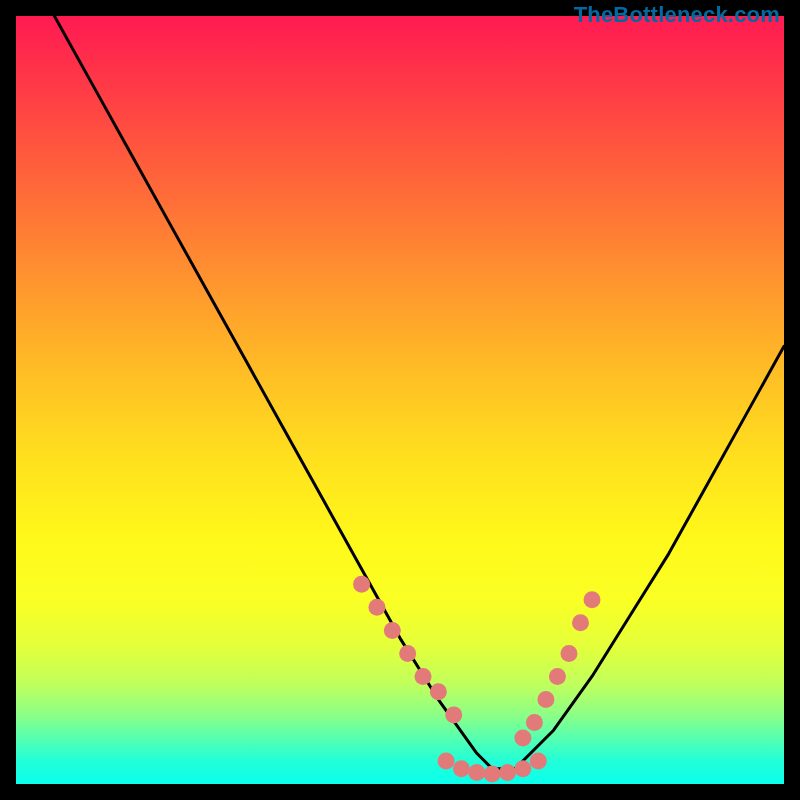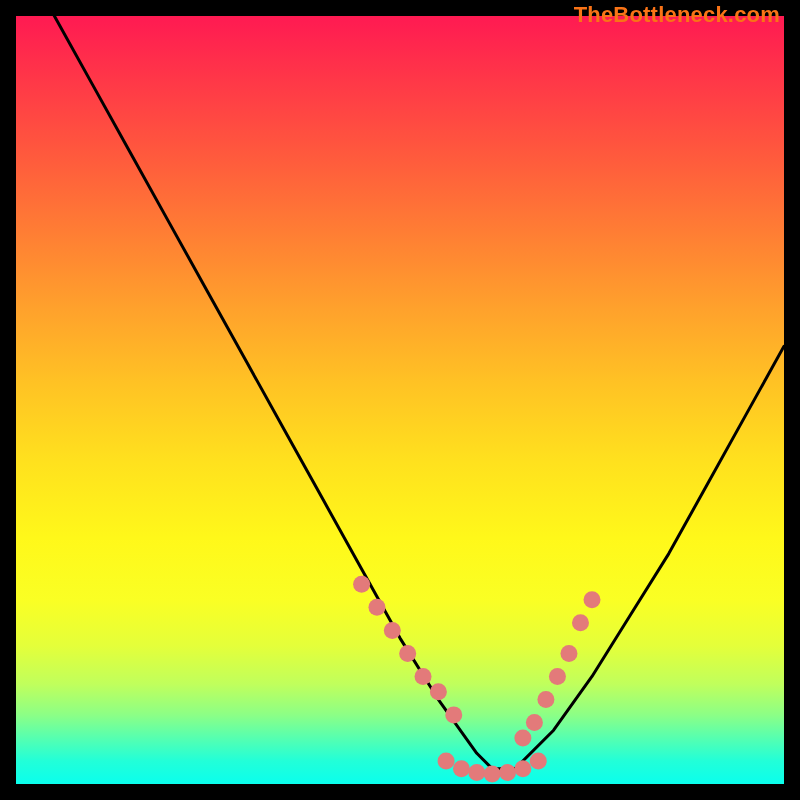--- a/index.html
+++ b/index.html
@@ -15,21 +15,21 @@
       #ffe11e 58%,
       #fff81a 68%,
       #faff24 76%,
       #e4ff3a 82%,
       #c0ff5c 87%,
       #8cff86 91%,
       #56ffb0 94%,
       #22ffd8 97%,
       #0affed 100%)}
   svg.curve{position:absolute;left:0;top:0}
-  .watermark{position:absolute;right:20px;top:2px;color:#f97316;font-size:22px;font-weight:600;letter-spacing:0.2px}
+  .watermark{position:absolute;right:20px;top:2px;color:#0369a1;font-size:22px;font-weight:600;letter-spacing:0.2px}
 </style>
 </head>
 <body>
 
 <div class="frame">
   <div class="gradient"></div>
   <svg class="curve" width="768" height="768" viewBox="0 0 768 768">
     <g id="curve-path">
         <path d="M 0 -61.440000000000055 L 38.400000000000006 0 L 76.80000000000001 69.12 L 115.19999999999999 138.24 L 153.60000000000002 207.36 L 192 276.48 L 230.39999999999998 345.59999999999997 L 268.79999999999995 414.71999999999997 L 307.20000000000005 483.84000000000003 L 345.6 552.96 L 384 622.0799999999999 L 422.40000000000003 683.52 L 460.79999999999995 737.28 L 476.15999999999997 752.64 L 499.20000000000005 752.64 L 537.5999999999999 714.24 L 576 660.48 L 614.4000000000001 599.04 L 652.8 537.6 L 691.2 468.48 L 729.5999999999999 399.36 L 768 330.24" fill="none" stroke="#000000" stroke-width="3" stroke-linecap="round" stroke-linejoin="round"></path>
       </g>

